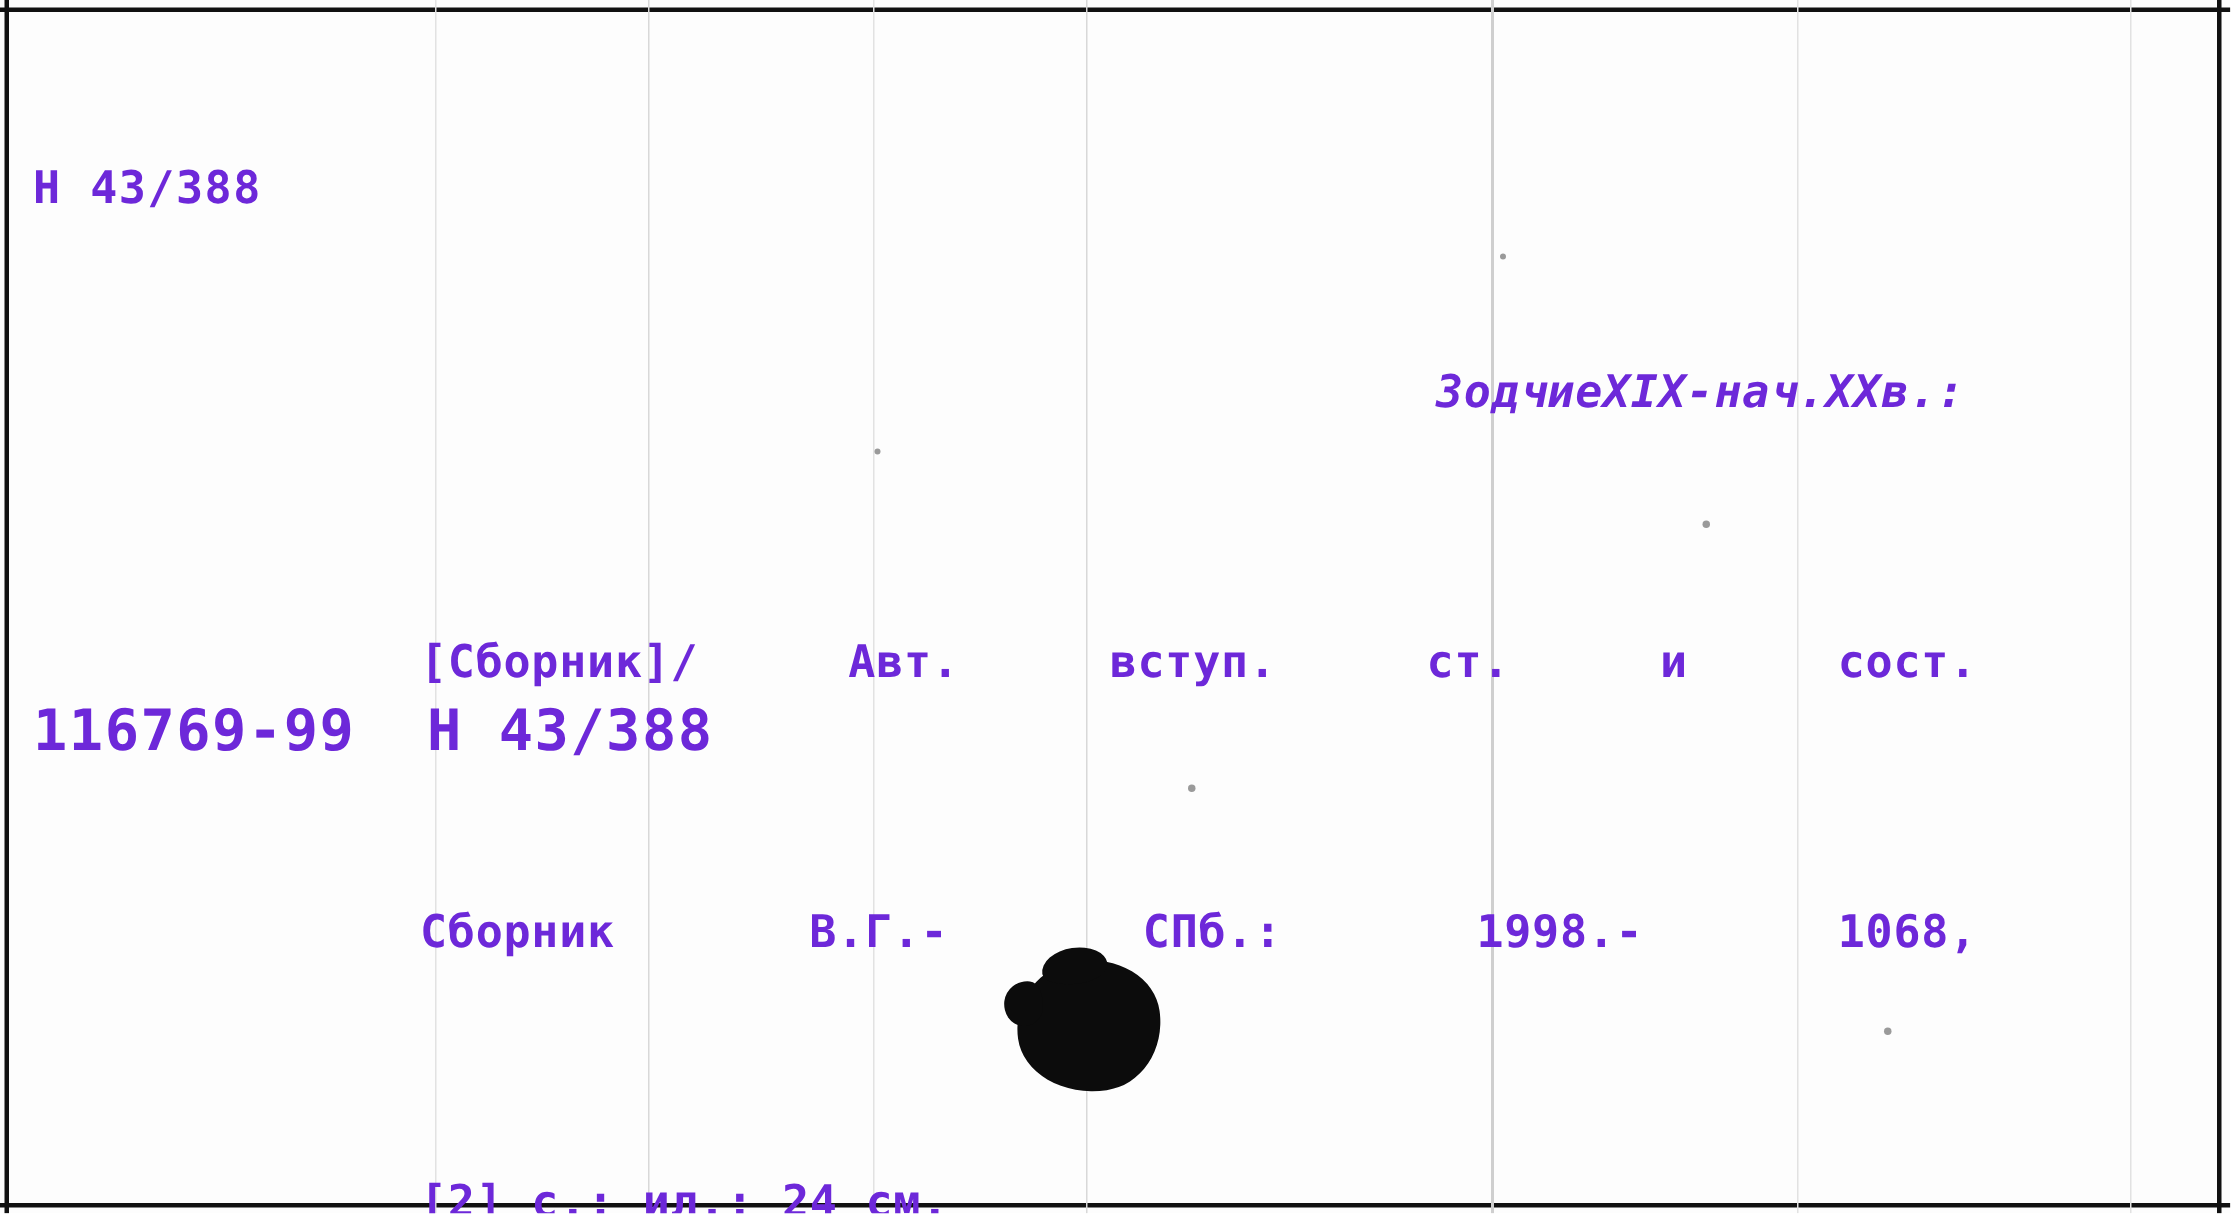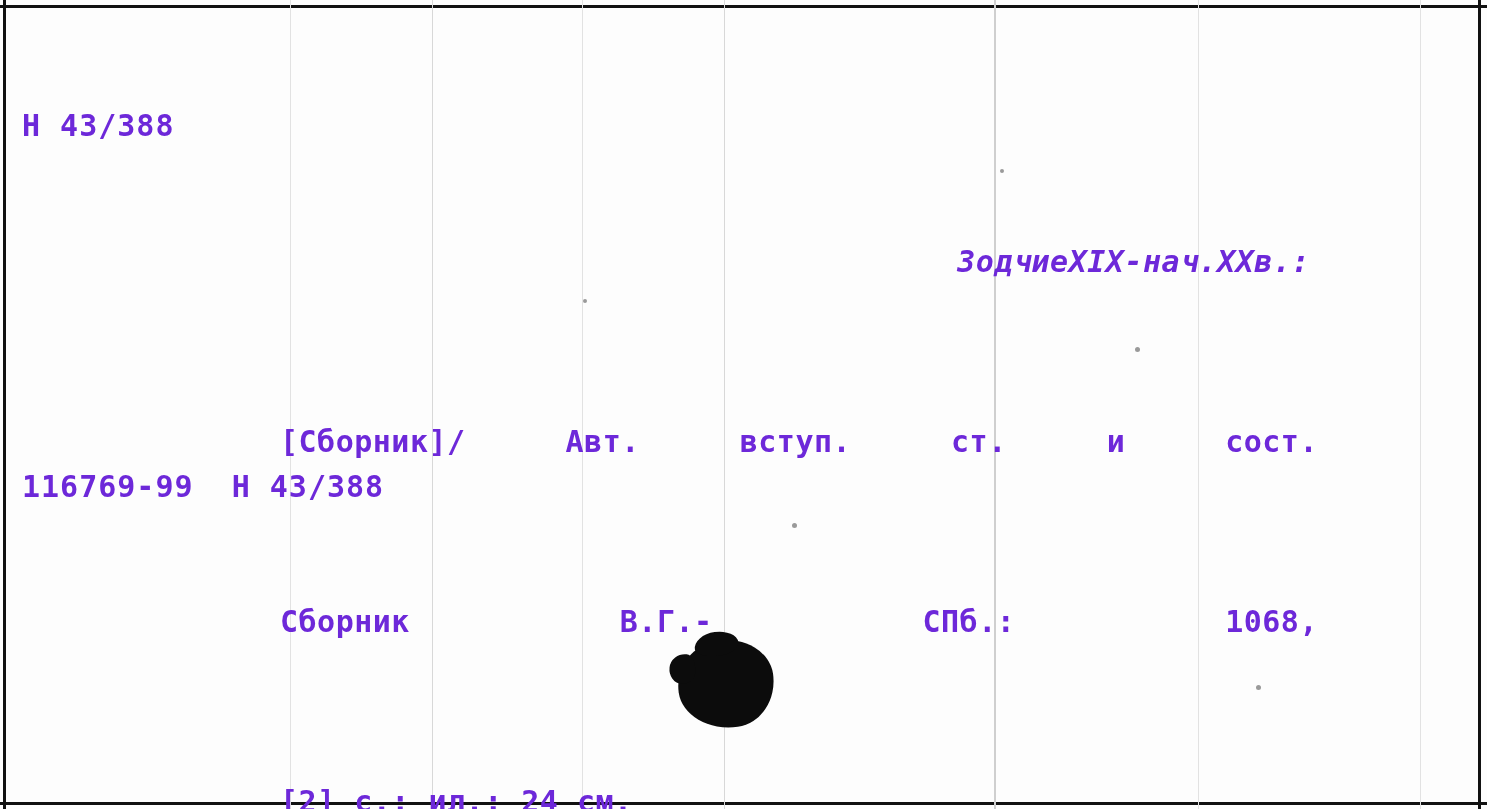--- a/index.html
+++ b/index.html
@@ -93,21 +93,21 @@
     justify-content: space-between;
     width: 1038px;
   }
   .hang {
     padding-left: 0px;
   }
   .footer {
     position: absolute;
     left: 22px;
     top: 465px;
-    font-size: 30px;
+    font-size: 38px;
     line-height: 44px;
     font-weight: 700;
     letter-spacing: 1px;
     white-space: pre;
   }
   
   .blot {
     position: absolute;
     left: 678px;
     top: 640px;
@@ -182,20 +182,21 @@
           <span>вступ.</span>
           <span>ст.</span>
           <span>и</span>
           <span>сост.</span>
         </div>
 
         <div class="line just2 hang">
           <span>Сборник</span>
           <span>В.Г.-</span>
           <span>СПб.:</span>
+          <span>1998.-</span>
           <span>1068,</span>
         </div>
 
         <div class="line hang">[2] с.: ил.; 24 см.</div>
 
         
         
         
 
       </div>

